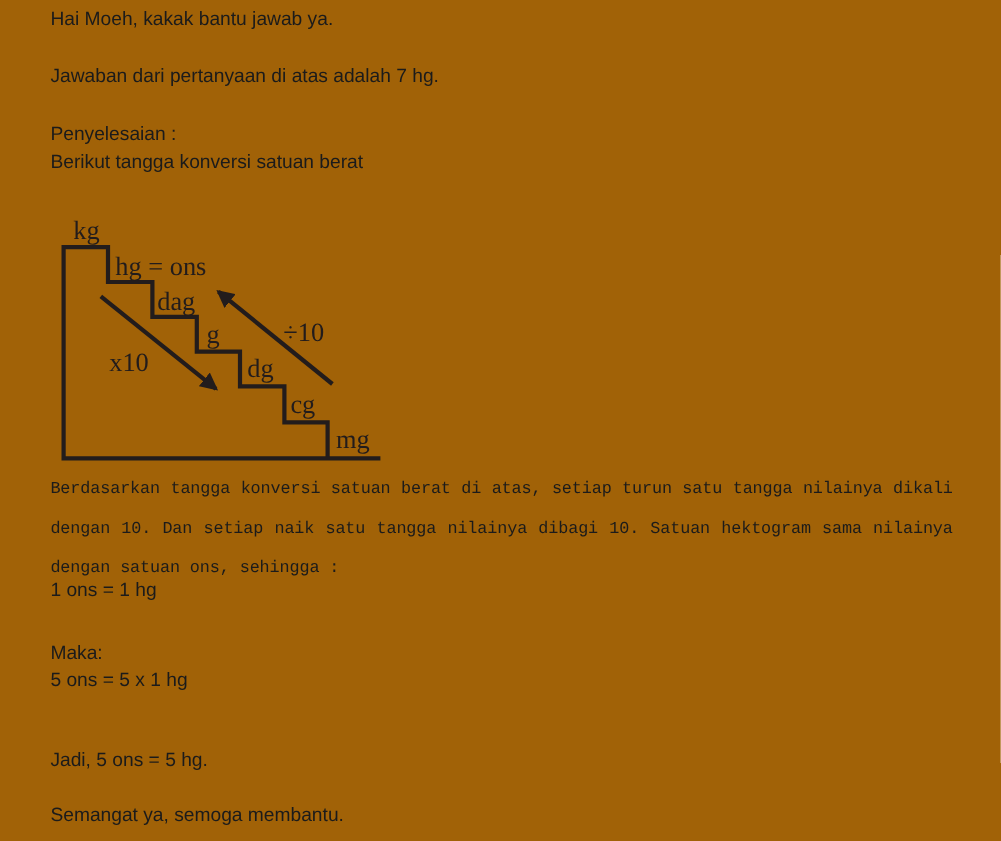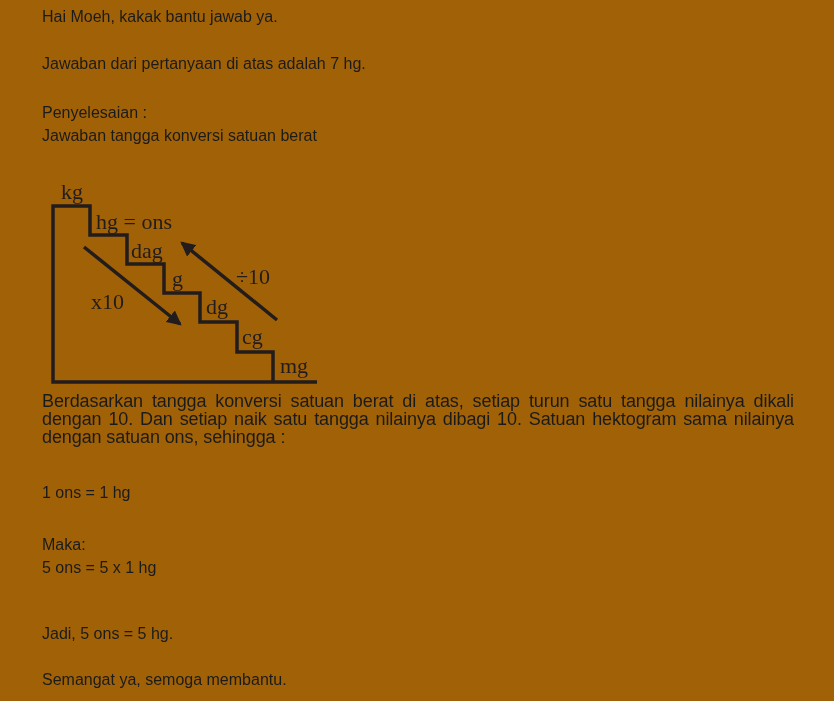--- a/index.html
+++ b/index.html
@@ -13,24 +13,25 @@
     font-size: 16px;
     color: #1b1b1b;
     overflow: hidden;
   }
   .tline { position: absolute; left: 42px; white-space: nowrap; }
   .block { position: absolute; left: 42px; line-height: 23px; }
   .para {
     position: absolute;
     left: 42px;
     width: 752px;
-    line-height: 18px;
+    line-height: 33px;
     text-align: justify;
-    font-size: 18px;
+    font-size: 14px;
     letter-spacing: -0.1px;
+    font-family: Liberation Mono, monospace;
   }
   .diagram-svg {
     position: absolute;
     left: 0; top: 0;
     width: 834px; height: 701px;
     pointer-events: none;
   }
   .stair-path {
     fill: none;
     stroke: #221c1c;
@@ -52,21 +53,21 @@
 <body>
 
 <div class="page">
 
   <div class="tline" style="top:8px">Hai Moeh, kakak bantu jawab ya.</div>
 
   <div class="tline" style="top:55px">Jawaban dari pertanyaan di atas adalah 7 hg.</div>
 
   <div class="block" style="top:101px">
     <div>Penyelesaian :</div>
-    <div>Jawaban tangga konversi satuan berat</div>
+    <div>Berikut tangga konversi satuan berat</div>
   </div>
 
   <svg class="diagram-svg" viewBox="0 0 834 701">
     <defs>
       <marker id="ah" viewBox="0 0 10 10" refX="8.5" refY="5" markerWidth="4.2" markerHeight="4.2" orient="auto-start-reverse">
         <path d="M 0 0 L 10 5 L 0 10 z" fill="#221c1c"></path>
       </marker>
     </defs>
 
     <path class="stair-path" d="M 317 382 L 53 382 L 53 206 L 90 206 L 90 235 L 127 235 L 127 264 L 164 264 L 164 293 L 200 293 L 200 322 L 237 322 L 237 352 L 273 352 L 273 382"></path>

